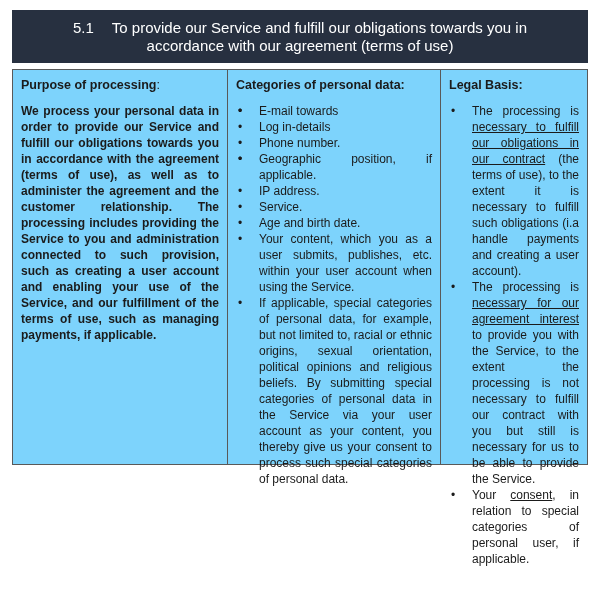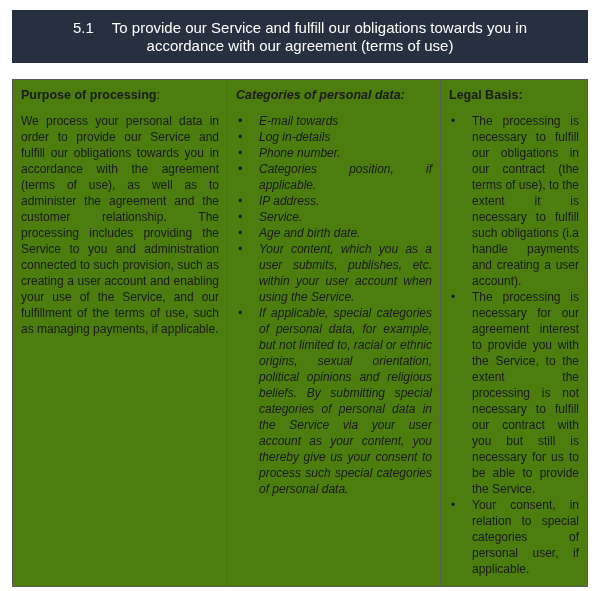--- a/index.html
+++ b/index.html
@@ -19,61 +19,62 @@
     border:1px solid var(--header-bg);
     color:#ffffff;
     font-size:15px;
     line-height:18px;
     text-align:center;
     padding:8px 26px 0 26px;
   }
   .section-header .num{margin-right:18px;}
 
   .doc-table{
-    margin:16px 12px;
-    height:508px;
+    margin:6px 12px;
+    height:396px;
     display:flex;
     border:1px solid var(--border);
-    background:#4d7c0f;
+    background:#7dd3fc;
   }
   .col{
     padding:7px 8px;
     font-size:12px;
     line-height:16px;
   }
   .col-1{width:215px;border-right:1px solid var(--border);}
-  .col-2{width:213px;border-right:1px solid var(--border);font-style:italic;}
+  .col-2{width:213px;border-right:1px solid var(--border);}
   .col-3{flex:1;}
 
   .colhead{
     font-size:12.5px;
     font-weight:bold;
     margin-bottom:10px;
     white-space:nowrap;
   }
   .colhead .colon{font-weight:normal;}
 
   .cell-body{
     text-align:justify;
+    font-weight:bold;
   }
 
   ul.bullets{
     list-style:none;
   }
   ul.bullets li{
     position:relative;
     padding-left:23px;
     text-align:justify;
   }
   ul.bullets li .bullet{
     position:absolute;
     left:2px;
     top:0;
   }
-  .u{}
+  .u{text-decoration:underline;}
 </style>
 </head>
 <body>
 
 <div class="page">
 
   <div class="section-header">
     <span class="num">5.1</span><span>To provide our Service and fulfill our obligations towards you in accordance with our agreement (terms of use)</span>
   </div>
 
@@ -85,21 +86,21 @@
     </div>
 
     <div class="col col-2">
       <div class="colhead">Categories of personal data:</div>
       <ul class="bullets">
           <li><span class="bullet">•</span></li>
           <li><span class="bullet">•</span><span>E-mail towards</span></li>
           <li><span class="bullet">•</span><span>Log in-details</span></li>
           <li><span class="bullet">•</span><span>Phone number.</span></li>
           <li><span class="bullet">•</span></li>
-          <li><span class="bullet">•</span><span>Categories position, if applicable.</span></li>
+          <li><span class="bullet">•</span><span>Geographic position, if applicable.</span></li>
           <li><span class="bullet">•</span><span>IP address.</span></li>
           <li><span class="bullet">•</span><span>Service.</span></li>
           <li><span class="bullet">•</span><span>Age and birth date.</span></li>
           <li><span class="bullet">•</span><span>Your content, which you as a user submits, publishes, etc. within your user account when using the Service.</span></li>
           <li><span class="bullet">•</span><span>If applicable, special categories of personal data, for example, but not limited to, racial or ethnic origins, sexual orientation, political opinions and religious beliefs. By submitting special categories of personal data in the Service via your user account as your content, you thereby give us your consent to process such special categories of personal data.</span></li>
         </ul>
     </div>
 
     <div class="col col-3">
       <div class="colhead">Legal Basis:</div>

